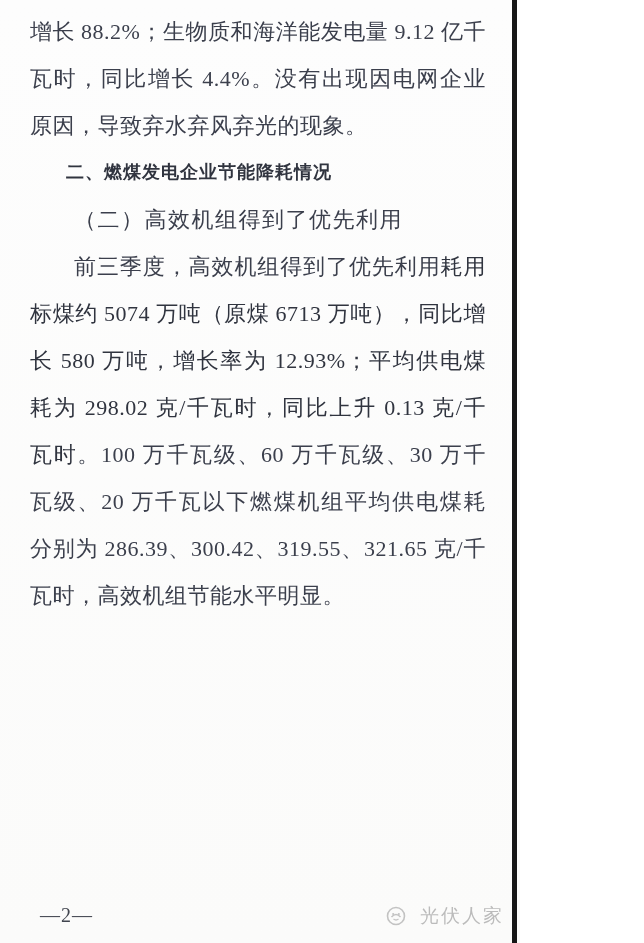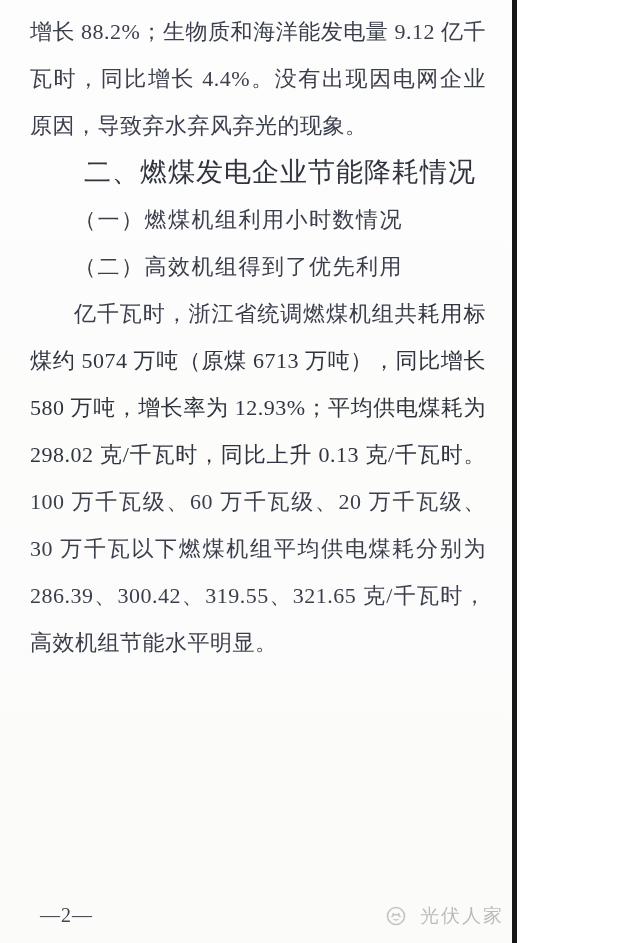--- a/index.html
+++ b/index.html
@@ -20,22 +20,22 @@
     color: #3b3f4c;
     font-size: 22px;
     line-height: 47px;
     text-align: justify;
     text-justify: inter-ideograph;
     letter-spacing: 0.5px;
   }
   .doc p { text-indent: 2em; margin: 0; }
   .doc p.noindent { text-indent: 0; }
   .doc .heading {
-    font-size: 27px;
-    font-weight: 400;
+    font-size: 18px;
+    font-weight: 700;
     color: #30343f;
     text-indent: 2em;
     line-height: 47px;
     letter-spacing: 1px;
   }
   .doc .subheading { letter-spacing: 1.5px; }
   .bold-span { font-weight: 400; color: #30343f; }
   .footer {
     position: absolute;
     left: 0; right: 0; bottom: 14px;
@@ -72,26 +72,25 @@
 <body>
 
 <div class="page">
 
   <main class="doc">
     <p class="noindent">增长 88.2%；生物质和海洋能发电量 9.12 亿千瓦时，同比增长 4.4%。没有出现因电网企业原因，导致弃水弃风弃光的现象。</p>
 
 
     <p class="heading">二、燃煤发电企业节能降耗情况</p>
 
-    <p class="subheading">（一）燃煤机组利用小时数情况</p>
 
 
     <p class="subheading">（二）高效机组得到了优先利用</p>
 
-    <p><span>亿千瓦时，浙江省统调燃煤机组共</span><span class="bold-span">耗用标煤约 5074 万吨（原煤 6713 万吨），同比增长 580 万吨，增长率为 12.93%；平均供电煤耗为 298.02 克/千瓦时，同比上升 0.13 克/千瓦时</span><span>。100 万千瓦级、60 万千瓦级、20 万千瓦级、30 万千瓦以下燃煤机组平均供电煤耗分别为 286.39、300.42、319.55、321.65 克/千瓦时，高效机组节能水平明显。</span></p>
+    <p><span>前三季度，高效机组得到了优先利用</span><span class="bold-span">耗用标煤约 5074 万吨（原煤 6713 万吨），同比增长 580 万吨，增长率为 12.93%；平均供电煤耗为 298.02 克/千瓦时，同比上升 0.13 克/千瓦时</span><span>。100 万千瓦级、60 万千瓦级、30 万千瓦级、20 万千瓦以下燃煤机组平均供电煤耗分别为 286.39、300.42、319.55、321.65 克/千瓦时，高效机组节能水平明显。</span></p>
 
   </main>
 
   <footer class="footer">
     <span class="pagenum">—2—</span>
 
     <span class="watermark">
       <span>
         <svg width="22" height="22" viewBox="0 0 22 22">
           <circle cx="11" cy="11" r="8.5" fill="none" stroke="#bdbdbd" stroke-width="1.6"></circle>

